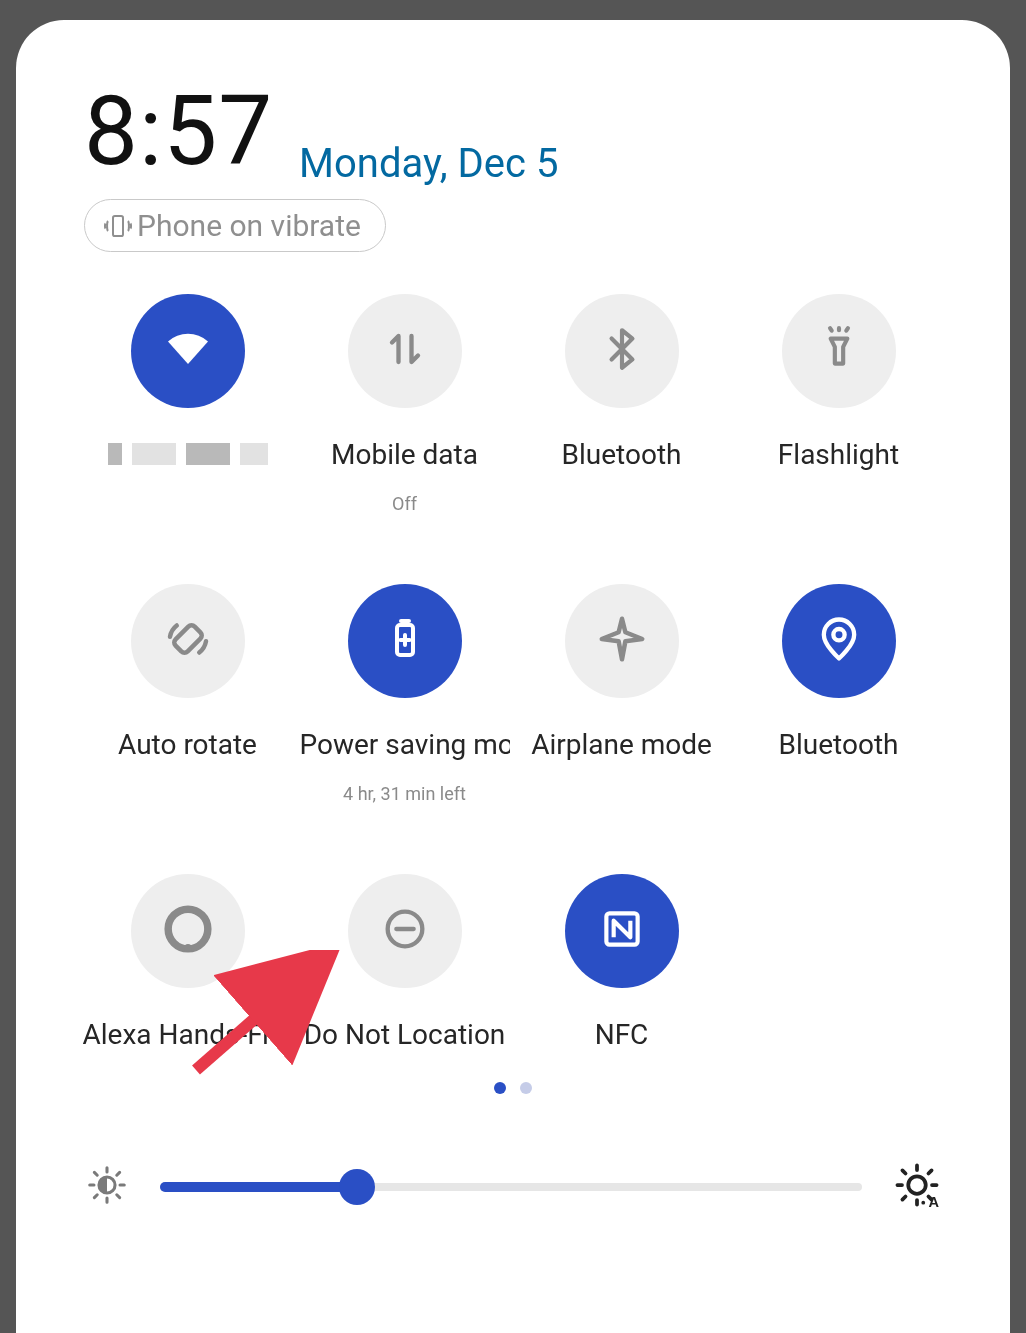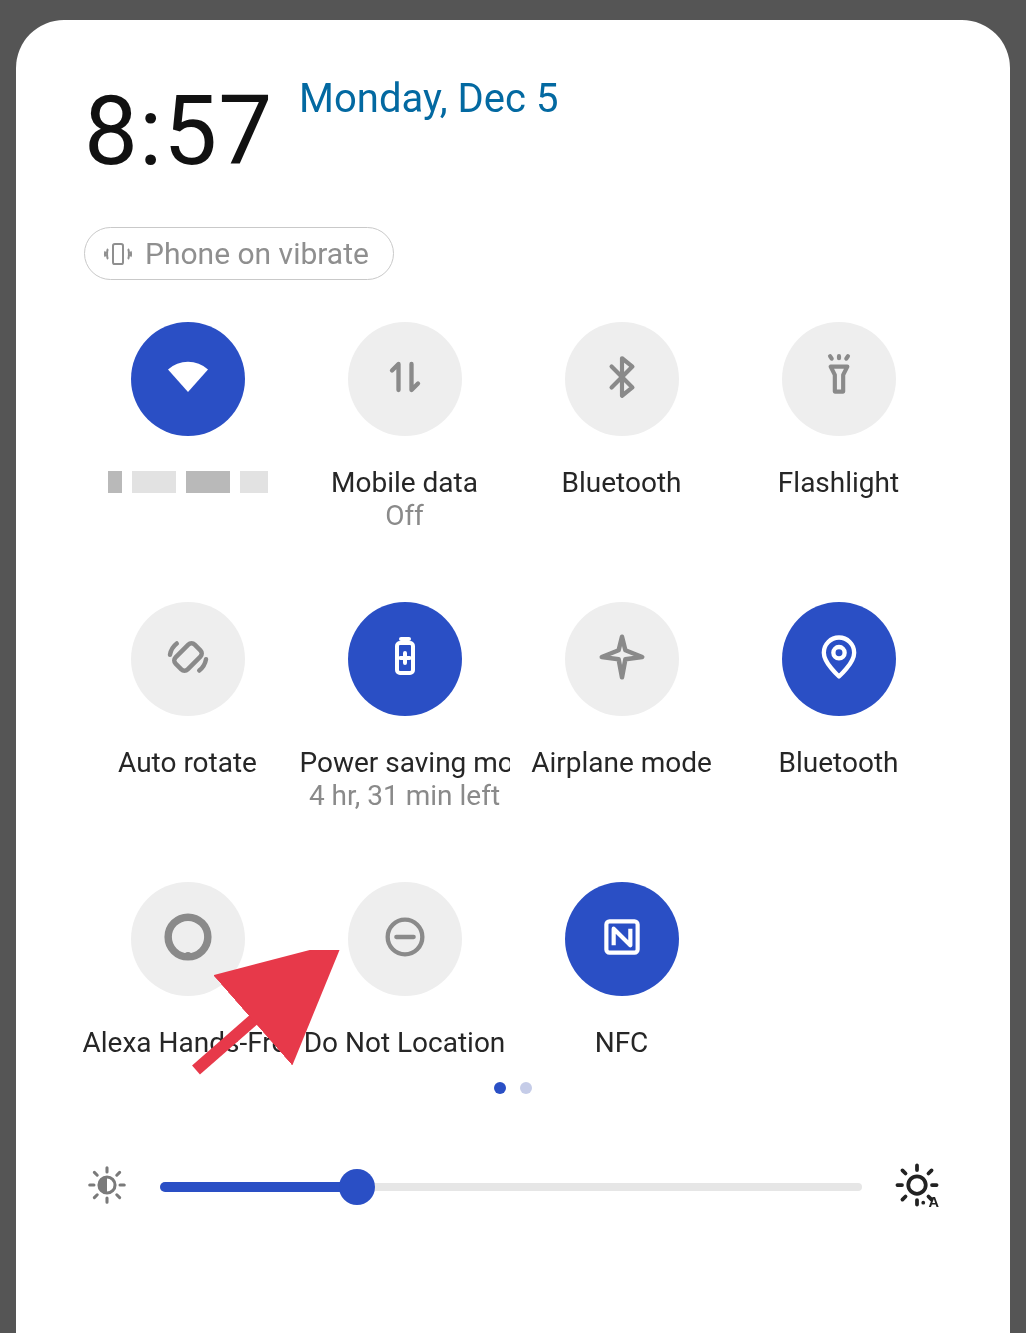--- a/index.html
+++ b/index.html
@@ -21,41 +21,41 @@
     background: #fff;
     border-radius: 48px 48px 0 0;
     width: 100%;
     height: 100%;
     padding: 55px 68px 0 68px;
     position: relative;
     overflow: hidden;
   }
   .header {
     display: flex;
-    align-items: flex-start;
+    align-items: flex-end;
     gap: 26px;
   }
   .time {
     font-size: 96px;
     font-weight: 400;
     color: #111;
     letter-spacing: 1px;
   }
   .date {
     font-size: 40px;
     color: #0369a1;
   }
   .status-chip {
     display: inline-flex;
     align-items: center;
-    gap: 12px;
+    gap: 4px;
     border: 1.5px solid #c9c9c9;
     border-radius: 999px;
     padding: 8px 24px 8px 18px;
-    margin-top: 40px;
+    margin-top: 12px;
     color: #8f8f8f;
     font-size: 30px;
   }
   .status-chip svg { display: block; }
 
   .grid {
     display: grid;
     grid-template-columns: repeat(4, 1fr);
     column-gap: 10px;
     row-gap: 70px;
@@ -81,23 +81,23 @@
   .circle.on  { background: #2a4fc5; }
   .tile-label {
     font-size: 28px;
     color: #262626;
     margin-top: 30px;
     white-space: nowrap;
     overflow: hidden;
     max-width: 210px;
   }
   .tile-sub {
-    font-size: 28px;
+    font-size: 18px;
     color: #8a8a8a;
-    margin-top: 0;
+    margin-top: 22px;
   }
   .redacted {
     display:flex; gap:10px; margin-top:36px; height:20px;
     align-items:center; justify-content:center;
     width:170px;
   }
   .redacted span{ background:#b9b9b9; display:block;}
   .redacted .b1{width:14px;height:22px;}
   .redacted .b2{width:44px;height:22px; background:#e2e2e2;}
   .redacted .b3{width:44px;height:22px; background:#b9b9b9;}

